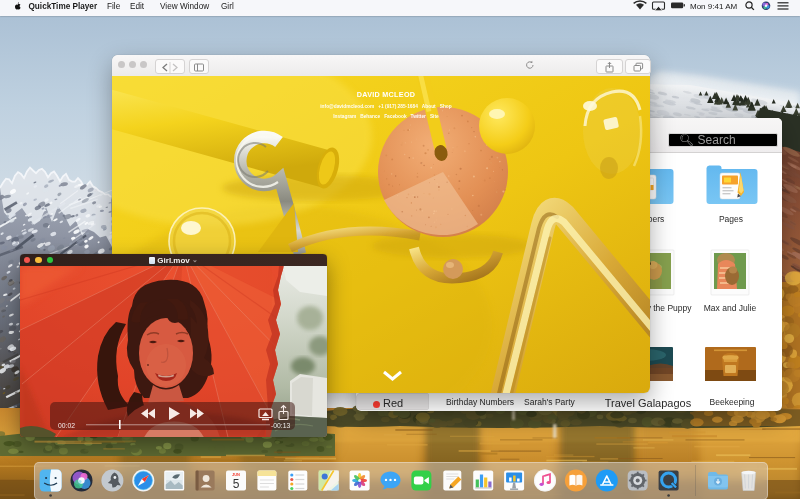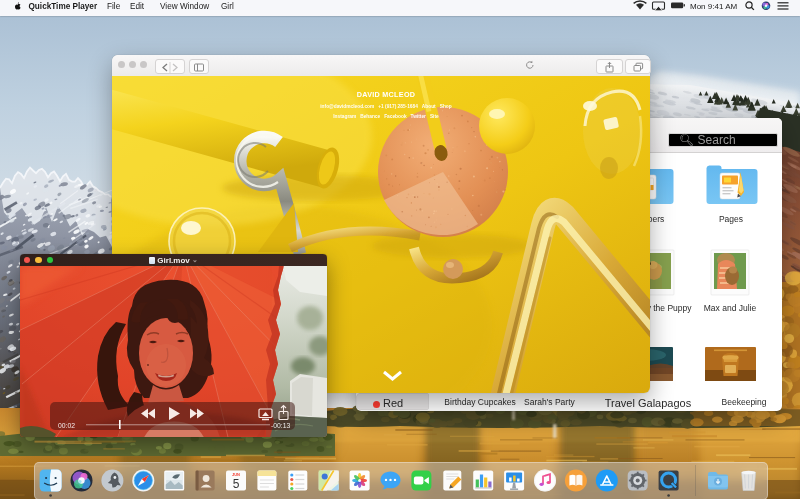--- a/index.html
+++ b/index.html
@@ -1239,24 +1239,24 @@
 
   <div class="abs" style="left:312px;top:15px;width:108px;height:12px;border-radius:2px;
     background:#000000;border:1px solid #d8d6d6;color:#9b9a9a;font-size:12px;line-height:12px;">
     <span style="margin-left:10px;">🔍︎ Search</span>
   </div>
 
   <div class="abs" style="left:0;top:275px;width:73px;height:17px;background:#e9e7e7;border-radius:5px 3px 3px 5px;box-shadow:inset 0 0 0 0.5px #d8d6d6;"></div>
   <div class="abs" style="left:17px;top:278.5px;width:120px;font-size:11px;color:#2b2b2b;">
     <span style="display:inline-block;width:7px;height:7px;border-radius:4px;background:#ff3b30;vertical-align:-1px;"></span> Red
   </div>
-  <div class="abs" style="left:80px;top:278.5px;width:88px;text-align:center;font-size:8.5px;color:#2b2b2b;">Birthday Cupcakes</div>
+  <div class="abs" style="left:80px;top:278.5px;width:88px;text-align:center;font-size:8.5px;color:#2b2b2b;">Birthday Numbers</div>
   <div class="abs" style="left:168px;top:278.5px;width:88px;font-size:8.5px;color:#2b2b2b;">Sarah's Party</div>
   <div class="abs" style="left:248px;top:278.5px;width:88px;text-align:center;font-size:11px;color:#2b2b2b;">Travel Galapagos</div>
-  <div class="abs" style="left:344px;top:278.5px;width:88px;text-align:center;font-size:8.5px;color:#2b2b2b;">Beekeeping</div>
+  <div class="abs" style="left:332px;top:278.5px;width:88px;text-align:center;font-size:8.5px;color:#2b2b2b;">Beekeeping</div>
 
   <svg class="abs" style="left:0;top:34px;" width="426" height="259" viewBox="0 0 426 259">
     <defs>
       <linearGradient id="fold" x1="0" y1="0" x2="0" y2="1">
         <stop offset="0" stop-color="#63b8ef"></stop>
             <stop offset="1" stop-color="#79c6f4"></stop>
       </linearGradient>
       <linearGradient id="foldtab" x1="0" y1="0" x2="0" y2="1">
         <stop offset="0" stop-color="#4fa8e8"></stop>
             <stop offset="1" stop-color="#63b8ef"></stop>

